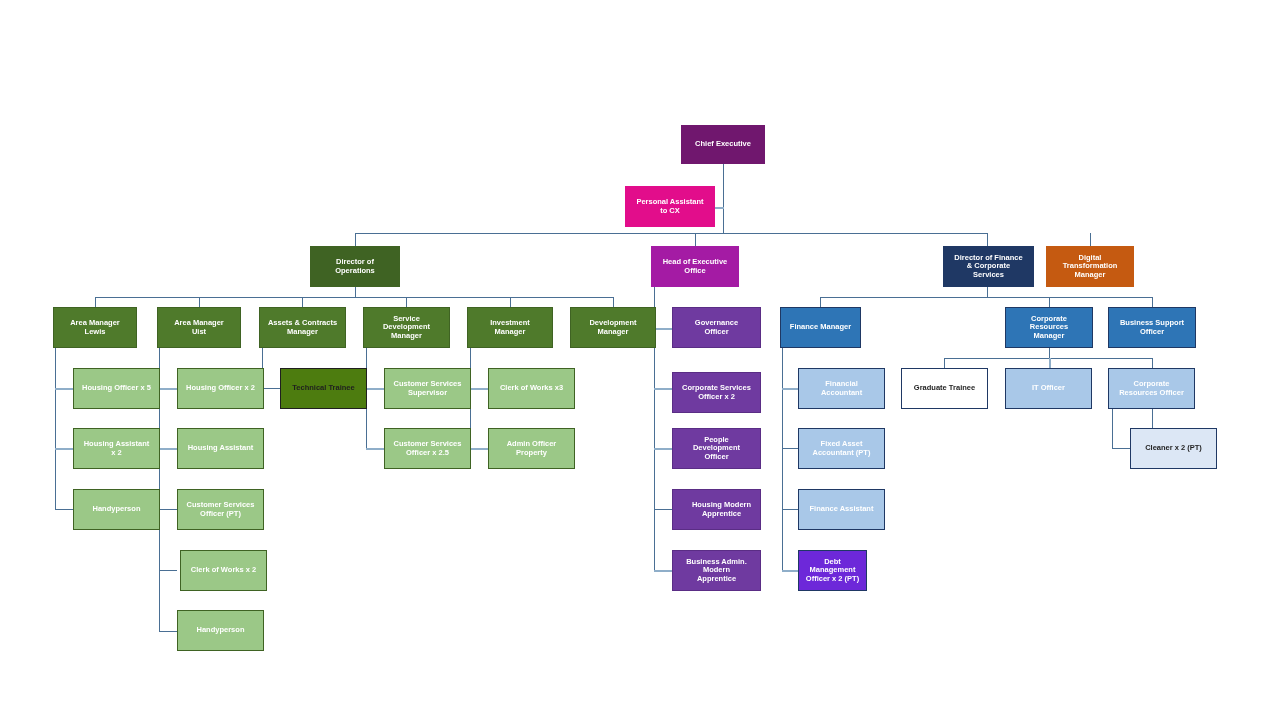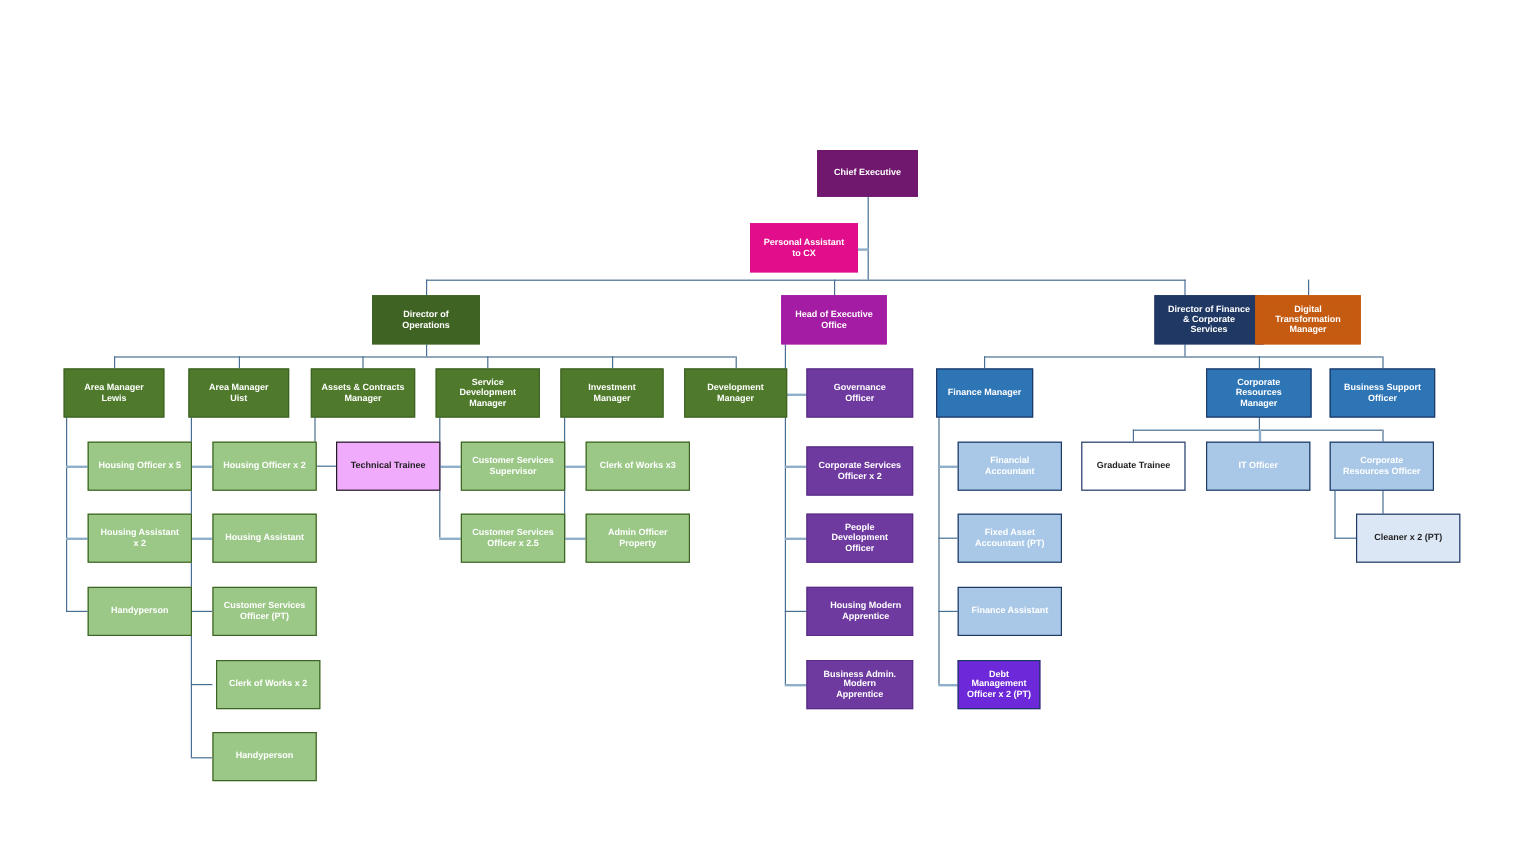--- a/index.html
+++ b/index.html
@@ -103,21 +103,21 @@
       <div class="conn conn-v" style="left: 1112px; top: 409px; height: 40px;"></div>
     </div>
   <div id="node-layer">
       <div class="node" style="left: 681px; top: 125px; width: 84px; height: 39px; background: rgb(112, 23, 110); border: 1px solid rgb(112, 23, 110); color: rgb(255, 255, 255); font-size: 7.5px;"><span>Chief Executive</span></div>
       <div class="node" style="left: 625px; top: 186px; width: 90px; height: 41px; background: rgb(226, 13, 139); border: 1px solid rgb(226, 13, 139); color: rgb(255, 255, 255); font-size: 7.5px;"><span>Personal Assistant
 to CX</span></div>
       <div class="node" style="left: 310px; top: 246px; width: 90px; height: 41px; background: rgb(63, 99, 35); border: 1px solid rgb(63, 99, 35); color: rgb(255, 255, 255); font-size: 7.5px;"><span>Director of
 Operations</span></div>
       <div class="node" style="left: 651px; top: 246px; width: 88px; height: 41px; background: rgb(164, 27, 164); border: 1px solid rgb(164, 27, 164); color: rgb(255, 255, 255); font-size: 7.5px;"><span>Head of Executive
 Office</span></div>
-      <div class="node" style="left: 943px; top: 246px; width: 91px; height: 41px; background: rgb(31, 56, 100); border: 1px solid rgb(31, 56, 100); color: rgb(255, 255, 255); font-size: 7.5px; margin-left: 19px;"><span>Director of Finance
+      <div class="node" style="left: 943px; top: 246px; width: 91px; height: 41px; background: rgb(31, 56, 100); border: 1px solid rgb(31, 56, 100); color: rgb(255, 255, 255); font-size: 7.5px;"><span>Director of Finance
 &amp; Corporate
 Services</span></div>
       <div class="node" style="left: 1046px; top: 246px; width: 88px; height: 41px; background: rgb(197, 90, 17); border: 1px solid rgb(197, 90, 17); color: rgb(255, 255, 255); font-size: 7.5px;"><span>Digital
 Transformation
 Manager</span></div>
       <div class="node" style="left: 53px; top: 307px; width: 84px; height: 41px; background: rgb(79, 122, 43); border: 1px solid rgb(63, 99, 35); color: rgb(255, 255, 255); font-size: 7.5px;"><span>Area Manager
 Lewis</span></div>
       <div class="node" style="left: 157px; top: 307px; width: 84px; height: 41px; background: rgb(79, 122, 43); border: 1px solid rgb(63, 99, 35); color: rgb(255, 255, 255); font-size: 7.5px;"><span>Area Manager
 Uist</span></div>
       <div class="node" style="left: 259px; top: 307px; width: 87px; height: 41px; background: rgb(79, 122, 43); border: 1px solid rgb(63, 99, 35); color: rgb(255, 255, 255); font-size: 7.5px;"><span>Assets &amp; Contracts
@@ -132,21 +132,21 @@
       <div class="node" style="left: 73px; top: 368px; width: 87px; height: 41px; background: rgb(155, 200, 135); border: 1px solid rgb(63, 99, 35); color: rgb(255, 255, 255); font-size: 7.5px;"><span>Housing Officer x 5</span></div>
       <div class="node" style="left: 73px; top: 428px; width: 87px; height: 41px; background: rgb(155, 200, 135); border: 1px solid rgb(63, 99, 35); color: rgb(255, 255, 255); font-size: 7.5px;"><span>Housing Assistant
 x 2</span></div>
       <div class="node" style="left: 73px; top: 489px; width: 87px; height: 41px; background: rgb(155, 200, 135); border: 1px solid rgb(63, 99, 35); color: rgb(255, 255, 255); font-size: 7.5px;"><span>Handyperson</span></div>
       <div class="node" style="left: 177px; top: 368px; width: 87px; height: 41px; background: rgb(155, 200, 135); border: 1px solid rgb(63, 99, 35); color: rgb(255, 255, 255); font-size: 7.5px;"><span>Housing Officer x 2</span></div>
       <div class="node" style="left: 177px; top: 428px; width: 87px; height: 41px; background: rgb(155, 200, 135); border: 1px solid rgb(63, 99, 35); color: rgb(255, 255, 255); font-size: 7.5px;"><span>Housing Assistant</span></div>
       <div class="node" style="left: 177px; top: 489px; width: 87px; height: 41px; background: rgb(155, 200, 135); border: 1px solid rgb(63, 99, 35); color: rgb(255, 255, 255); font-size: 7.5px;"><span>Customer Services
 Officer (PT)</span></div>
       <div class="node" style="left: 180px; top: 550px; width: 87px; height: 41px; background: rgb(155, 200, 135); border: 1px solid rgb(63, 99, 35); color: rgb(255, 255, 255); font-size: 7.5px;"><span>Clerk of Works x 2</span></div>
       <div class="node" style="left: 177px; top: 610px; width: 87px; height: 41px; background: rgb(155, 200, 135); border: 1px solid rgb(63, 99, 35); color: rgb(255, 255, 255); font-size: 7.5px;"><span>Handyperson</span></div>
-      <div class="node" style="left: 280px; top: 368px; width: 87px; height: 41px; background: #f0abfc; border: 1px solid rgb(31, 31, 31); color: rgb(31, 31, 31); font-size: 7.5px;"><span>Technical Trainee</span></div>
+      <div class="node" style="left: 280px; top: 368px; width: 87px; height: 41px; background: #4d7c0f; border: 1px solid rgb(31, 31, 31); color: rgb(31, 31, 31); font-size: 7.5px;"><span>Technical Trainee</span></div>
       <div class="node" style="left: 384px; top: 368px; width: 87px; height: 41px; background: rgb(155, 200, 135); border: 1px solid rgb(63, 99, 35); color: rgb(255, 255, 255); font-size: 7.5px;"><span>Customer Services
 Supervisor</span></div>
       <div class="node" style="left: 384px; top: 428px; width: 87px; height: 41px; background: rgb(155, 200, 135); border: 1px solid rgb(63, 99, 35); color: rgb(255, 255, 255); font-size: 7.5px;"><span>Customer Services
 Officer x 2.5</span></div>
       <div class="node" style="left: 488px; top: 368px; width: 87px; height: 41px; background: rgb(155, 200, 135); border: 1px solid rgb(63, 99, 35); color: rgb(255, 255, 255); font-size: 7.5px;"><span>Clerk of Works x3</span></div>
       <div class="node" style="left: 488px; top: 428px; width: 87px; height: 41px; background: rgb(155, 200, 135); border: 1px solid rgb(63, 99, 35); color: rgb(255, 255, 255); font-size: 7.5px;"><span>Admin Officer
 Property</span></div>
       <div class="node" style="left: 672px; top: 307px; width: 89px; height: 41px; background: rgb(111, 58, 160); border: 1px solid rgb(90, 45, 133); color: rgb(255, 255, 255); font-size: 7.5px;"><span>Governance
 Officer</span></div>
       <div class="node" style="left: 672px; top: 372px; width: 89px; height: 41px; background: rgb(111, 58, 160); border: 1px solid rgb(90, 45, 133); color: rgb(255, 255, 255); font-size: 7.5px; align-items: center;"><span>Corporate Services

